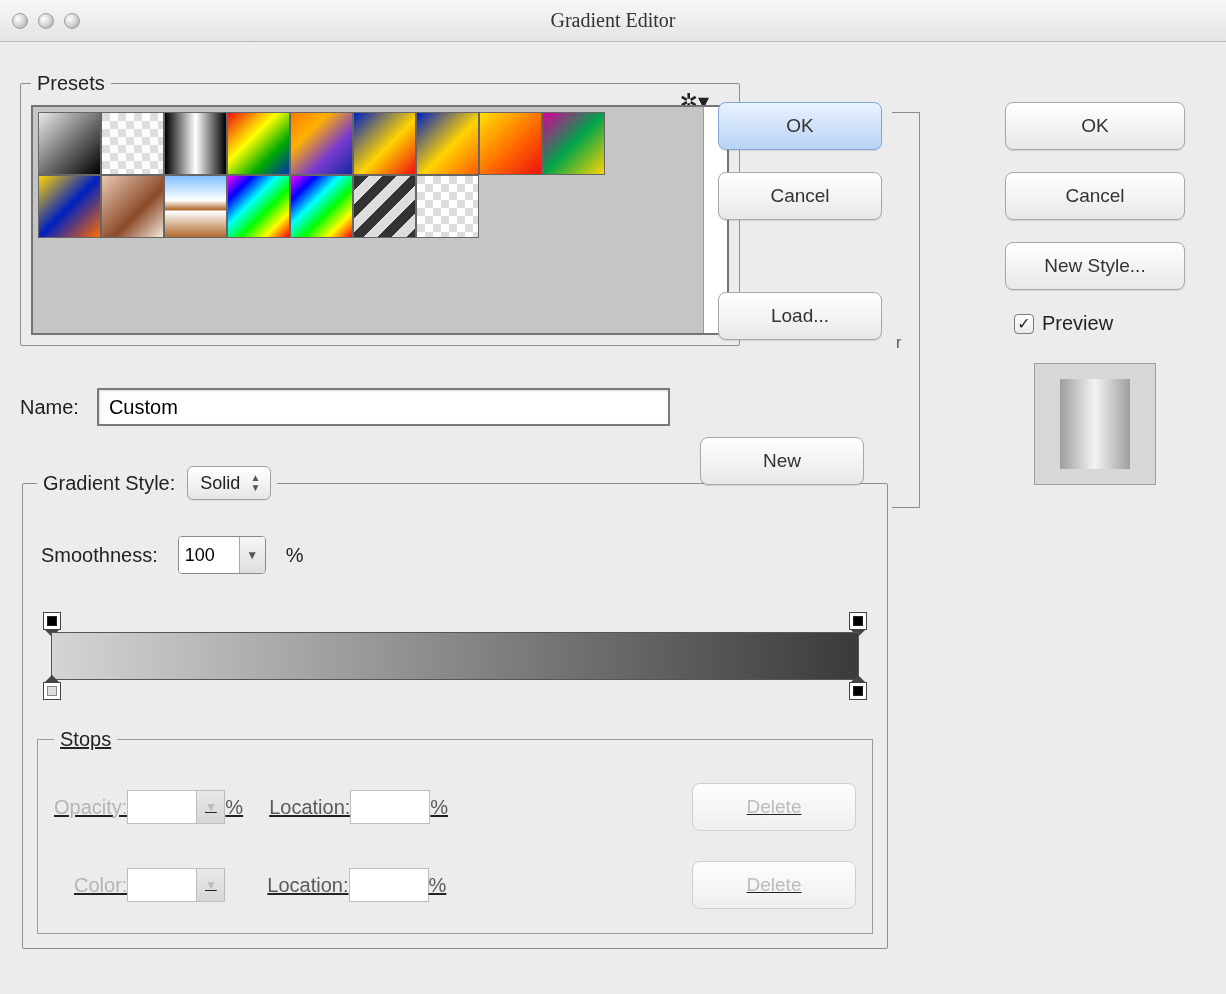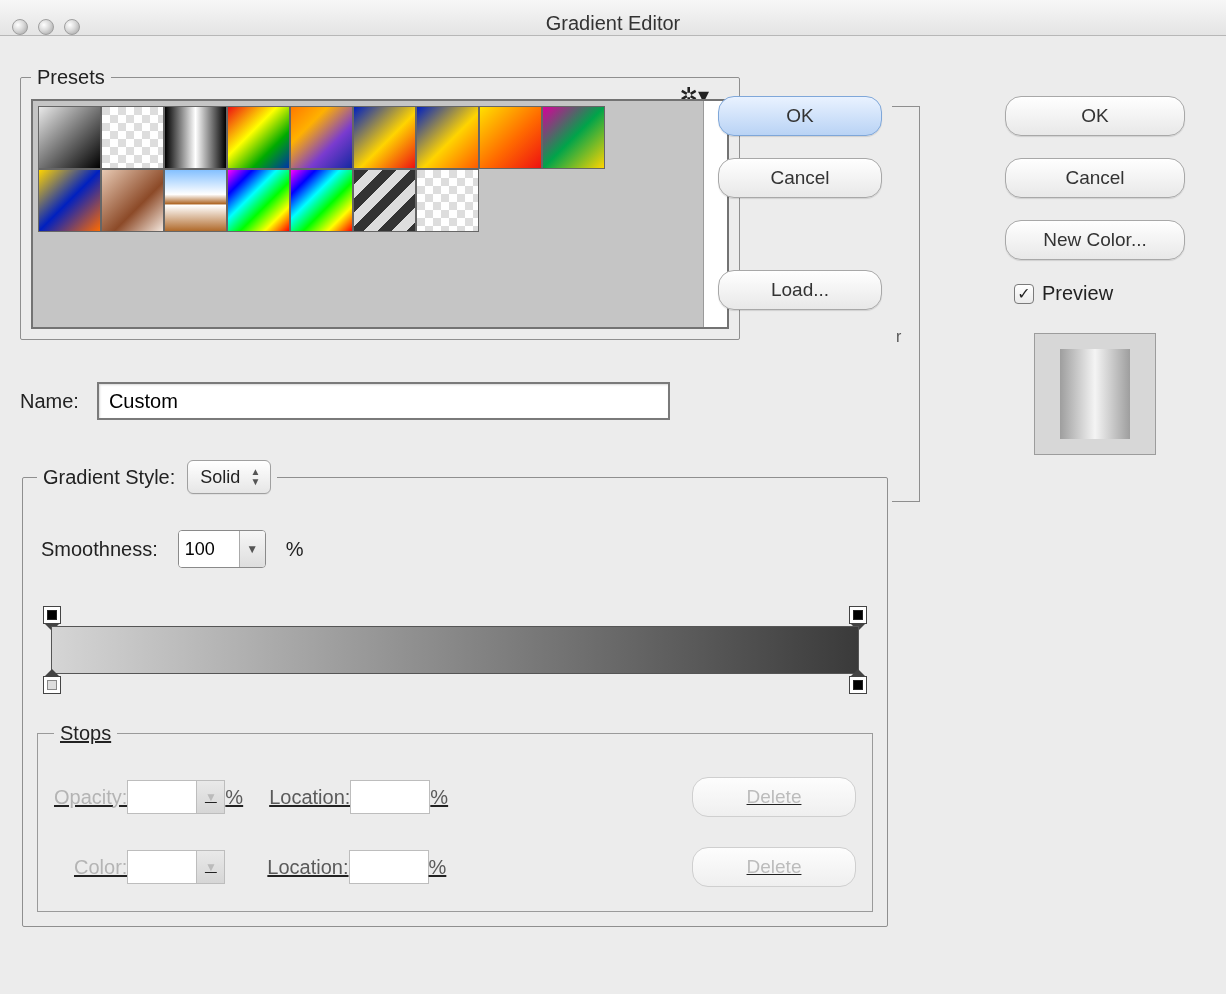--- a/index.html
+++ b/index.html
@@ -7,26 +7,27 @@
     margin: 0;
     font-family: "Lucida Grande", "Helvetica Neue", Arial, sans-serif;
     font-size: 18px;
     background: #ececec;
     color: #222;
     width: 1226px;
     height: 994px;
     overflow: hidden;
   }
   .titlebar {
-    height: 36px;
+    height: 42px;
     background: linear-gradient(#f7f7f7, #e4e4e4);
     border-bottom: 1px solid #b7b7b7;
     position: relative;
     display: flex;
-    align-items: flex-end;
+    align-items: center;
+    font-family: Liberation Serif, serif;
   }
   .traffic { display: flex; gap: 10px; margin-left: 12px; }
   .tl {
     width: 16px; height: 16px; border-radius: 50%;
     background: radial-gradient(circle at 35% 35%, #fff 0%, #d9d9d9 45%, #b3b3b3 80%);
     border: 1px solid #9f9f9f;
   }
   .title-text {
     position: absolute; left: 0; right: 0; text-align: center;
     font-size: 20px; color: #333;
@@ -193,22 +194,22 @@
     background: linear-gradient(#e9e9e9, #d6d6d6);
     display: flex; align-items: center; justify-content: center;
     font-size: 12px; color: #bbb;
   }
   .pct-dis { color: #5a5a5a; font-size: 20px; }
   .loc-label { color: #5a5a5a !important; }
   .flexgrow { flex: 1; }
 
   .mac-btn {
     display: inline-flex; align-items: center; justify-content: center;
-    width: 164px; height: 40px;
-    border: 1px solid #a8a8a8; border-radius: 16px;
+    width: 164px; height: 48px;
+    border: 1px solid #a8a8a8; border-radius: 8px;
     background: linear-gradient(#ffffff, #e8e8e8);
     font-size: 19px; color: #333;
     box-shadow: 0 1px 1px rgba(0,0,0,0.12);
   }
   .mac-btn.default {
     background: linear-gradient(#e9f2ff, #b9d3f5);
     border-color: #7fa7d9;
   }
   .mac-btn.dis { color: #bcbcbc; background: linear-gradient(#fdfdfd,#efefef); border-color:#cfcfcf; box-shadow:none; }
 
@@ -383,28 +384,31 @@
     </fieldset>
 
   </div>
 
   <div class="mid-col">
     <div class="mac-btn default">OK</div>
     <div class="mac-btn">Cancel</div>
     <div class="gap-lg"></div>
     <div class="mac-btn">Load...</div>
   </div>
+  <div class="new-holder">
+    <div class="mac-btn">New</div>
+  </div>
 
   <div class="bracket"></div>
   <div class="r-letter">r</div>
 
   <div class="right-col">
     <div class="mac-btn" style="width:180px">OK</div>
     <div class="mac-btn" style="width:180px">Cancel</div>
-    <div class="mac-btn" style="width:180px">New Color...</div>
+    <div class="mac-btn" style="width:180px">New Style...</div>
     <div class="checkbox-row">
       <div class="checkbox">✓</div>
       <span>Preview</span>
     </div>
     <div class="preview-box">
       <div class="preview-inner"></div>
     </div>
   </div>
 
 </div>

